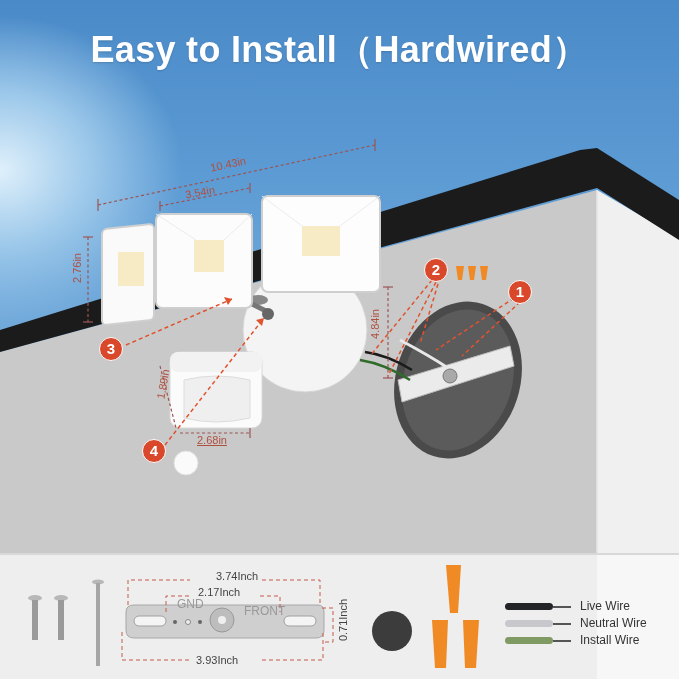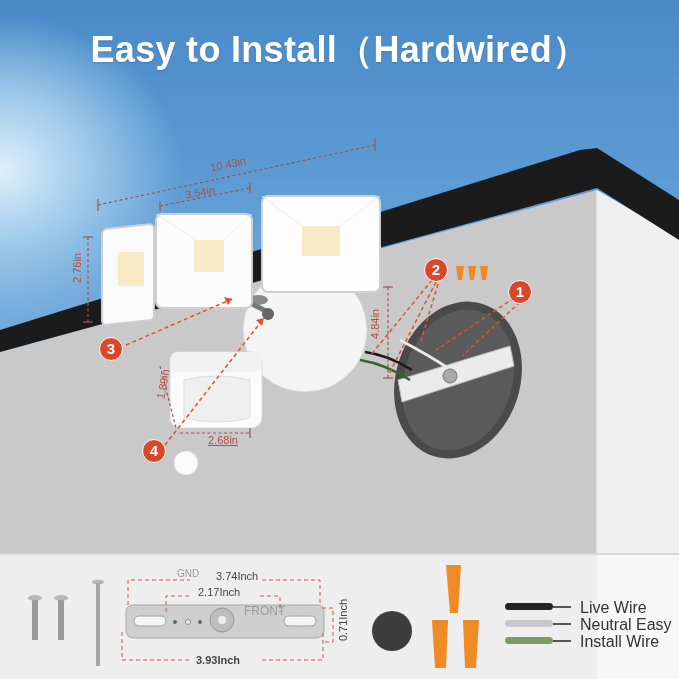--- a/index.html
+++ b/index.html
@@ -11,21 +11,21 @@
   .title{position:absolute;left:0;top:26px;width:679px;text-align:center;color:#fff;font-family:"Liberation Sans",sans-serif;font-weight:700;font-size:36px;letter-spacing:0.3px;text-shadow:0 1px 2px rgba(0,0,0,0.15);}
   svg.scene{position:absolute;left:0;top:0;}
   .bottom{position:absolute;left:0;top:553px;width:679px;height:126px;background:#eeeeee;border-top:2px solid #d8d8d8;}
   .bottom .rightfade{position:absolute;left:597px;top:0;width:82px;height:126px;background:#f7f7f7;}
   .lbl{position:absolute;font-family:"Liberation Sans",sans-serif;font-size:11px;color:#444;}
   .dim{position:absolute;font-family:"Liberation Sans",sans-serif;font-size:11px;color:#b05040;}
   .wire-legend{position:absolute;left:505px;top:600px;}
   .wire-row{position:absolute;left:0;height:14px;white-space:nowrap;}
   .wire-bar{position:absolute;left:0;top:3px;width:48px;height:7px;border-radius:4px;}
   .wire-lead{position:absolute;left:48px;top:6px;width:18px;height:1.5px;background:#555;}
-  .wire-text{position:absolute;left:75px;top:-1px;font-size:16px;color:#333;font-family:"Liberation Sans",sans-serif;}
+  .wire-text{position:absolute;left:75px;top:-1px;font-size:12px;color:#333;font-family:"Liberation Sans",sans-serif;}
   .callout{position:absolute;width:22px;height:22px;border-radius:50%;background:#d9482b;color:#fff;font-weight:700;font-size:15px;text-align:center;line-height:22px;font-family:"Liberation Sans",sans-serif;border:1.5px solid #fff;}
 </style>
 </head>
 <body>
 
 <div class="stage">
   <div class="sky"></div>
 
   <svg class="scene" width="679" height="560" viewBox="0 0 679 560">
 
@@ -115,21 +115,21 @@
     </g>
   </svg>
 
   <div class="title">Easy to Install（Hardwired）</div>
 
   <div class="dim" style="left:210px;top:158px;transform:rotate(-12deg);">10.43in</div>
   <div class="dim" style="left:185px;top:186px;transform:rotate(-10deg);">3.54in</div>
   <div class="dim" style="left:62px;top:262px;transform:rotate(-90deg);">2.76in</div>
   <div class="dim" style="left:360px;top:318px;transform:rotate(-90deg);">4.84in</div>
   <div class="dim" style="left:148px;top:378px;transform:rotate(-80deg);">1.89in</div>
-  <div class="dim" style="left:208px;top:434px;text-decoration:underline;">2.68in</div>
+  <div class="dim" style="left:197px;top:434px;text-decoration:underline;">2.68in</div>
 
   <div class="callout" style="left:508px;top:280px;">1</div>
   <div class="callout" style="left:424px;top:258px;">2</div>
   <div class="callout" style="left:99px;top:337px;">3</div>
   <div class="callout" style="left:142px;top:439px;">4</div>
 
   <div class="bottom">
     <div class="rightfade"></div>
   </div>
 
@@ -171,35 +171,35 @@
 
     <g fill="#f08a24">
       <polygon points="446,565 461,565 458,613 450,613"></polygon>
       <polygon points="432,620 448,620 446,668 435,668"></polygon>
       <polygon points="463,620 479,620 476,668 465,668"></polygon>
     </g>
   </svg>
 
   <div class="lbl" style="left:216px;top:570px;">3.74Inch</div>
   <div class="lbl" style="left:198px;top:586px;">2.17Inch</div>
-  <div class="lbl" style="left:196px;top:654px;font-weight:bold;">3.93Inch</div>
+  <div class="lbl" style="left:196px;top:654px;">3.93Inch</div>
   <div class="lbl" style="left:322px;top:614px;transform:rotate(-90deg);">0.71Inch</div>
-  <div class="lbl" style="left:177px;top:568px;font-size:10px;color:#999;">GND</div>
+  <div class="lbl" style="left:177px;top:597px;font-size:12px;color:#999;">GND</div>
   <div class="lbl" style="left:244px;top:604px;font-size:12px;color:#999;">FRONT</div>
 
   <div class="wire-legend">
     <div class="wire-row" style="top:0px;">
       <span class="wire-bar" style="background:#222428;"></span>
       <span class="wire-lead"></span>
       <span class="wire-text">Live Wire</span>
     </div>
     <div class="wire-row" style="top:17px;">
       <span class="wire-bar" style="background:#c8c8cc;"></span>
       <span class="wire-lead"></span>
-      <span class="wire-text">Neutral Easy</span>
+      <span class="wire-text">Neutral Wire</span>
     </div>
     <div class="wire-row" style="top:34px;">
       <span class="wire-bar" style="background:#7f9a62;"></span>
       <span class="wire-lead"></span>
       <span class="wire-text">Install Wire</span>
     </div>
   </div>
 </div>
 
 </body></html>

